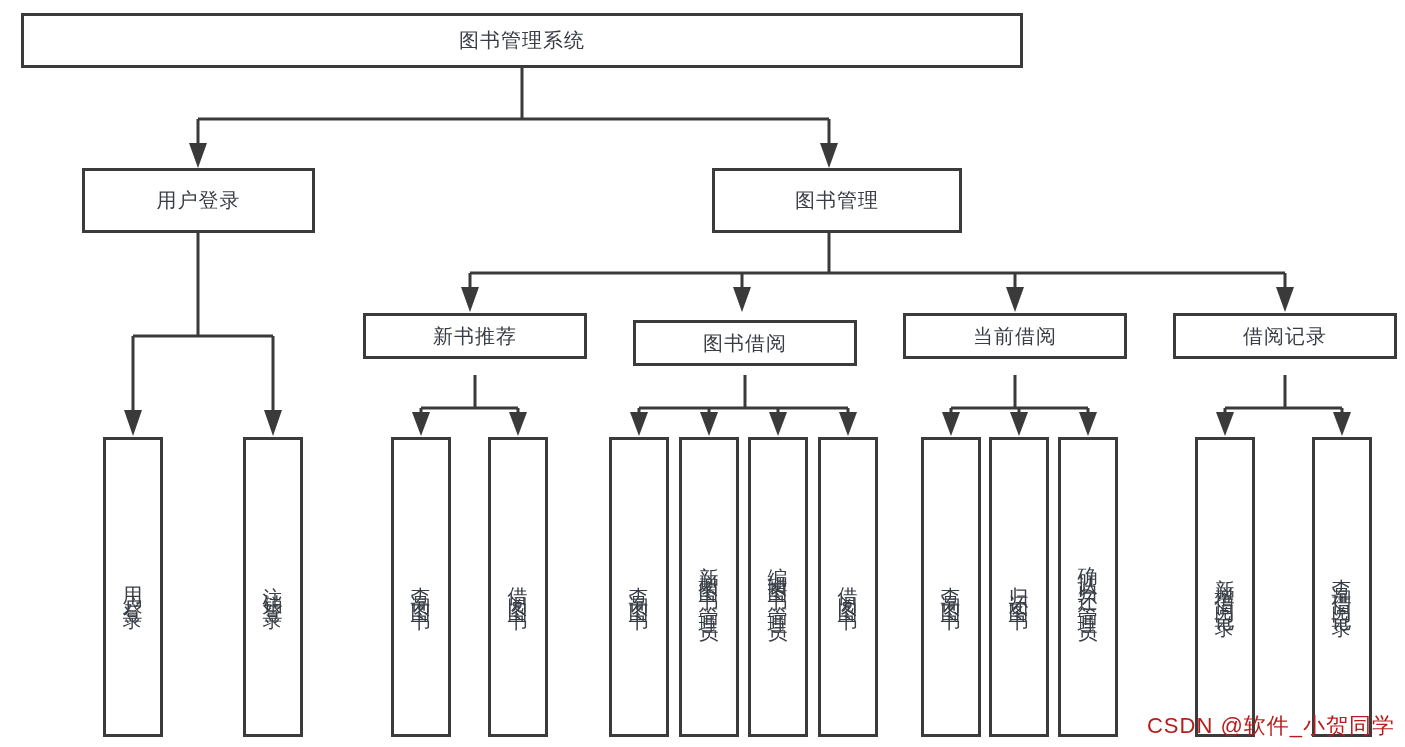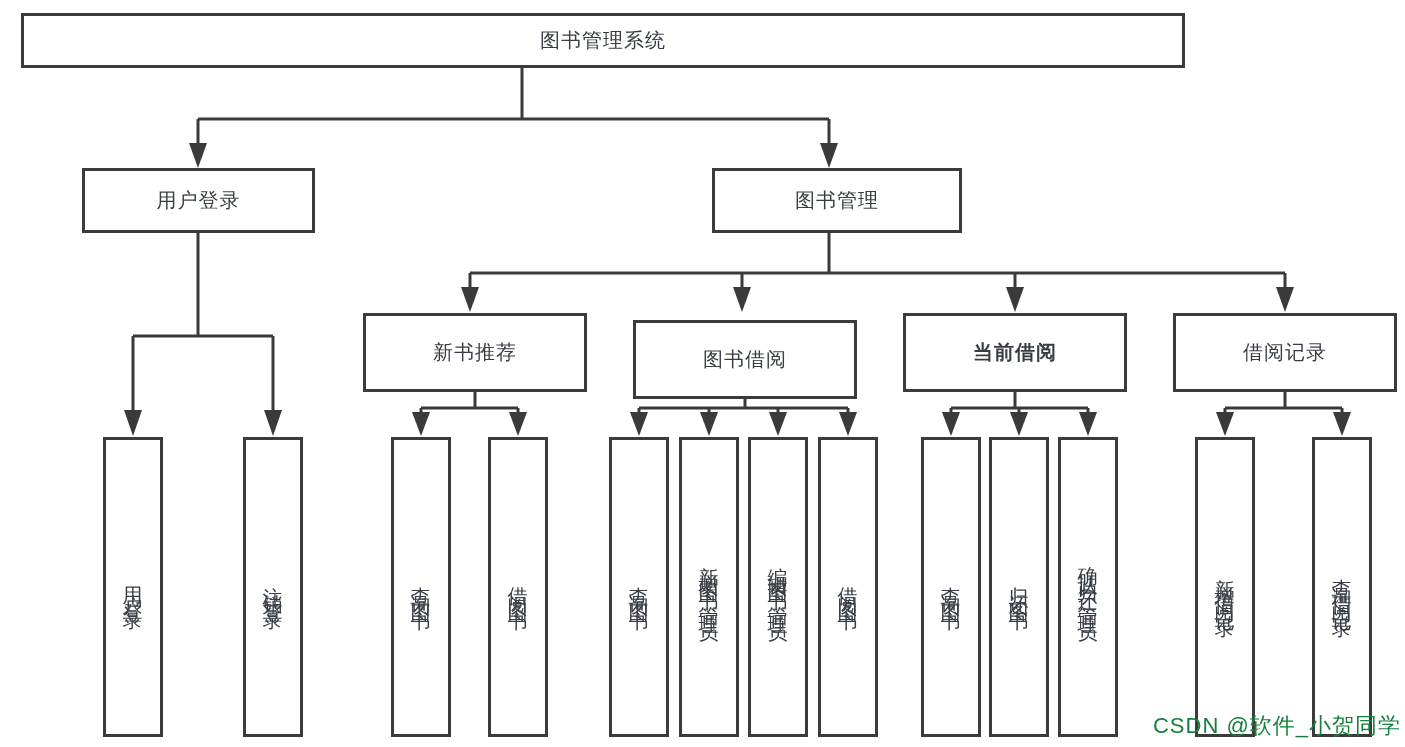--- a/index.html
+++ b/index.html
@@ -18,34 +18,34 @@
   }
   .hnode{white-space:nowrap;}
   .vnode .vlabel{
     writing-mode:vertical-rl;
     text-orientation:mixed;
     letter-spacing:8px;
     line-height:1;
     white-space:nowrap;
   }
   
-  .n-root{left:21px;top:13px;width:1164px;height:55px;}
+  .n-root{left:21px;top:13px;width:1002px;height:55px;}
   .n-l2a{left:82px;top:168px;width:233px;height:65px;}
   .n-l2b{left:712px;top:168px;width:250px;height:65px;}
-  .n-l3{top:313px;width:224px;height:79px;}
-  .n-l3a{left:363px;} .n-l3b{left:633px;margin-top:7px;} .n-l3c{left:903px;font-weight:bold;} .n-l3d{left:1173px;}
+  .n-l3{top:313px;width:224px;height:46px;}
+  .n-l3a{left:363px;} .n-l3b{left:633px;margin-top:7px;} .n-l3c{left:903px;} .n-l3d{left:1173px;}
   .vnode{top:437px;width:60px;height:300px;}
   .v1{left:103px;} .v2{left:243px;}
   .v3{left:391px;} .v4{left:488px;}
   .v5{left:609px;} .v6{left:679px;} .v7{left:748px;} .v8{left:818px;}
   .v9{left:921px;} .v10{left:989px;} .v11{left:1058px;}
   .v12{left:1195px;} .v13{left:1312px;}
   .watermark{
-    position:absolute;right:4px;bottom:6px;z-index:2;
-    color:#15803d;font-size:22px;letter-spacing:1px;white-space:nowrap;
+    position:absolute;right:10px;bottom:6px;z-index:2;
+    color:#b91c1c;font-size:22px;letter-spacing:1px;white-space:nowrap;
   }
 </style>
 </head>
 <body>
 
 <div id="stage">
 
   <svg class="connectors" width="1405" height="747" viewBox="0 0 1405 747">
     <g stroke="#3a3a3a" stroke-width="3" fill="none">
 

